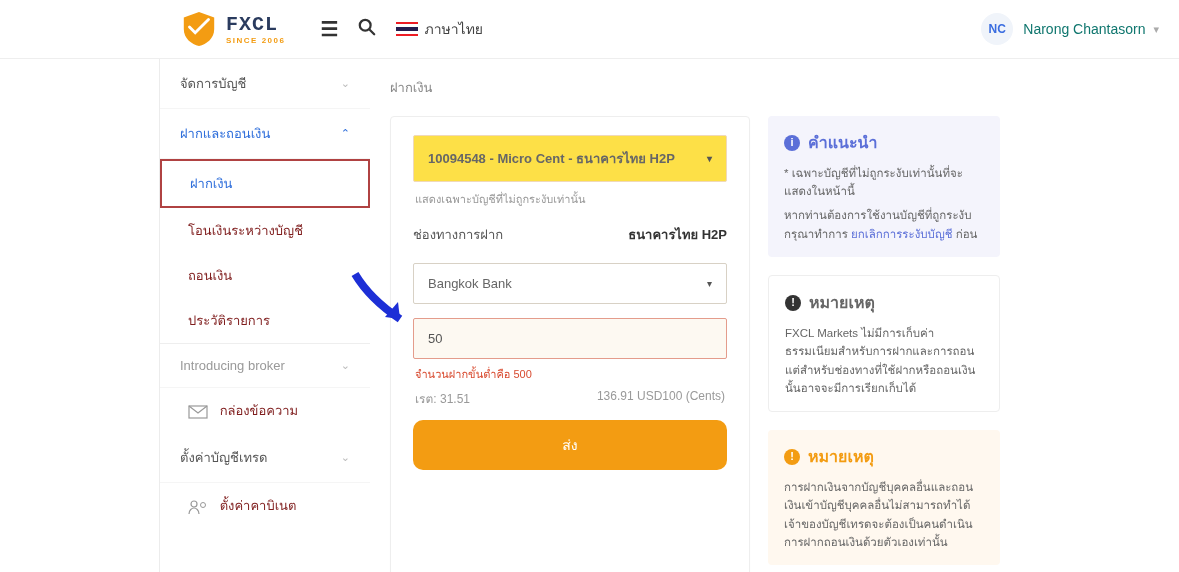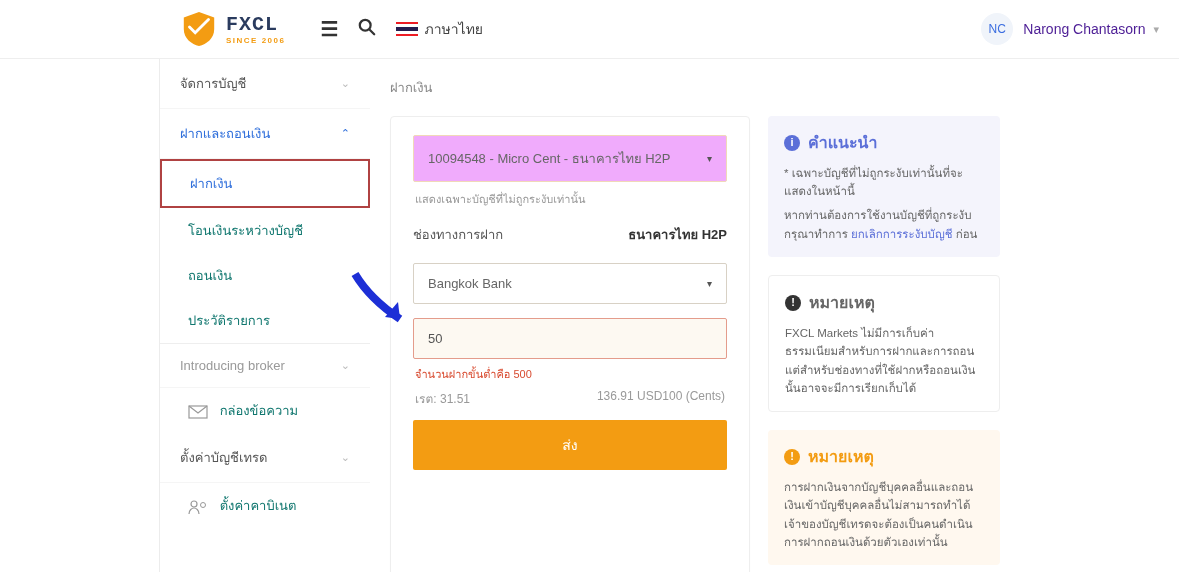--- a/index.html
+++ b/index.html
@@ -10,46 +10,46 @@
     .logo-shield { width: 38px; height: 38px; margin-right: 8px; }
     .logo-text { display: flex; flex-direction: column; }
     .logo-main { font-size: 20px; font-weight: bold; color: #2a3b5e; letter-spacing: 1px; font-family: Liberation Mono, monospace; }
     .logo-sub { font-size: 8px; color: #f39c12; letter-spacing: 1.5px; font-weight: bold; }
     .hamburger { margin-left: 35px; font-size: 20px; font-weight: bold; cursor: pointer; }
     .search-icon { margin-left: 20px; font-size: 18px; cursor: pointer; font-weight:bold; }
     .lang { display: flex; align-items: center; margin-left: 20px; cursor: pointer; text-align: right; }
     .flag { width: 22px; height: 14px; margin-right: 6px; display: inline-block; background: linear-gradient(to bottom, #ed1c24 0% 16.6%, #fff 16.6% 33.3%, #241d4f 33.3% 66.6%, #fff 66.6% 83.3%, #ed1c24 83.3% 100%); }
     .lang-text { font-size: 14px; color: #444; }
     .user { margin-left: auto; margin-right: 20px; display: flex; align-items: center; cursor: pointer; }
-    .avatar { width: 32px; height: 32px; border-radius: 50%; background: #f0f4fa; color: #3a6de0; display: flex; align-items: center; justify-content: center; font-size: 12px; font-weight: normal; margin-right: 10px; }
-    .username { font-size: 14px; color: #4c1d95; margin-right: 8px; }
+    .avatar { width: 32px; height: 32px; border-radius: 50%; background: #f0f4fa; color: #3a6de0; display: flex; align-items: center; justify-content: center; font-size: 12px; font-weight: bold; margin-right: 10px; }
+    .username { font-size: 14px; color: #0f766e; margin-right: 8px; }
     .chevron { color: #aaa; font-size: 11px; }
     .content { display: flex; padding-top: 0; }
     .spacer-left { width: 160px; border-right: 1px solid #ececec; min-height: 500px; }
     .sidebar { width: 210px; background: #fff; }
     .side-item { padding: 14px 20px; display: flex; justify-content: space-between; align-items: center; font-size: 13px; color: #555; cursor: pointer; border-bottom: 1px solid #f5f5f5; }
     .side-item.active { color: #2e6edb; }
     .side-item .arrow { color: #bbb; font-size: 11px; }
-    .sub-item { padding: 12px 20px 12px 28px; font-size: 13px; color: #0f766e; cursor: pointer; }
+    .sub-item { padding: 12px 20px 12px 28px; font-size: 13px; color: #7f1d1d; cursor: pointer; }
     .sub-item.highlighted { color: #2e6edb; border: 2px solid #b04242; position: relative; }
     .sub-item.blue { color: #2e6edb; }
     .side-icon { display: inline-block; width: 20px; margin-right: 8px; vertical-align: middle; }
     .main { flex: 1; padding: 18px 20px; position: relative; }
     .main-title { font-size: 13px; color: #888; margin-bottom: 18px; }
     .card { background: #fff; border: 1px solid #eee; border-radius: 4px; padding: 18px 22px; box-shadow: 0 1px 2px rgba(0,0,0,0.02); width: 360px; }
-    .select-fake { background: #f0abfc; border: 1px solid #f0d9b8; padding: 12px 14px; font-size: 13px; color: #666; display: flex; justify-content: space-between; align-items: center; cursor: pointer; border-radius: 2px; }
+    .select-fake { background: #fde047; border: 1px solid #f0d9b8; padding: 12px 14px; font-size: 13px; color: #666; display: flex; justify-content: space-between; align-items: center; cursor: pointer; border-radius: 2px; font-weight: bold; }
     .select-tri { color: #555; font-size: 10px; }
     .note-small { font-size: 11px; color: #999; margin: 8px 2px 16px; }
     .row-label { display: flex; justify-content: space-between; font-size: 13px; color: #555; margin-bottom: 18px; }
     .row-label .right { color: #333; font-weight: bold; }
     .select-bank { background: #fff; border: 1px solid #d8d1c5; padding: 12px 14px; font-size: 13px; color: #666; display: flex; justify-content: space-between; align-items: center; cursor: pointer; border-radius: 2px; margin-bottom: 14px; gap: 40px; }
     .input-amount { width: 100%; background: #fdf9f2; border: 1px solid #e49c8c; padding: 12px 14px; font-size: 13px; color: #555; border-radius: 2px; }
     .err-text { font-size: 11px; color: #d84b30; margin: 6px 2px 0; }
     .rate-row { display: flex; justify-content: space-between; font-size: 12px; color: #999; margin: 6px 2px 12px; }
-    .btn-submit { width: 100%; background: #f39c12; color: #fff; border: none; padding: 14px; font-size: 14px; cursor: pointer; border-radius: 2px; }
+    .btn-submit { width: 100%; background: #f39c12; color: #fff; border: none; padding: 14px; font-size: 14px; cursor: pointer; border-radius: 10px; }
     .right-col { width: 232px; margin-left: 18px; }
     .info-box { background: #f4f4fc; border-radius: 4px; padding: 14px 16px; margin-bottom: 18px; font-size: 11.5px; color: #666; line-height: 1.6; }
     .info-box.white { background: #fff; border: 1px solid #eee; }
     .info-box.orange { background: #fff8ef; }
     .info-head { display: flex; align-items: center; margin-bottom: 8px; }
     .info-icon { width: 16px; height: 16px; border-radius: 50%; display: flex; align-items: center; justify-content: center; color: #fff; font-size: 11px; font-weight: bold; margin-right: 8px; }
     .info-icon.blue { background: #5b6fd8; }
     .info-icon.dark { background: #333; }
     .info-icon.orange { background: #f39c12; }
     .info-title { font-size: 16px; font-weight: bold; }

